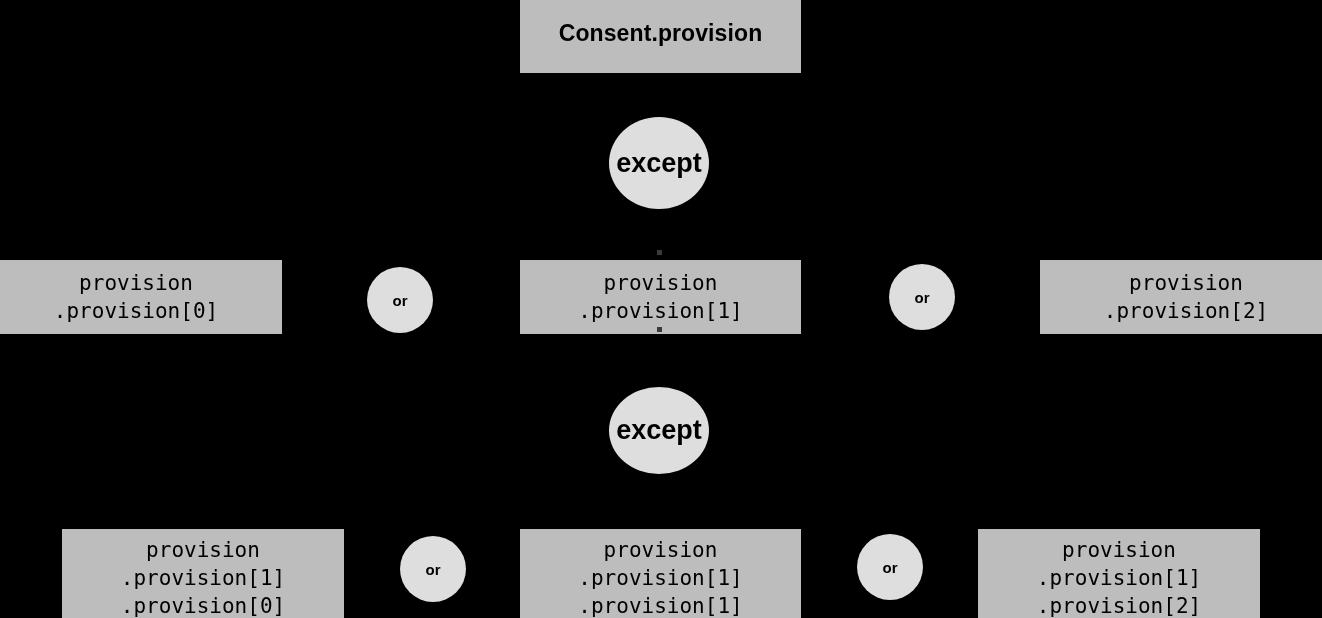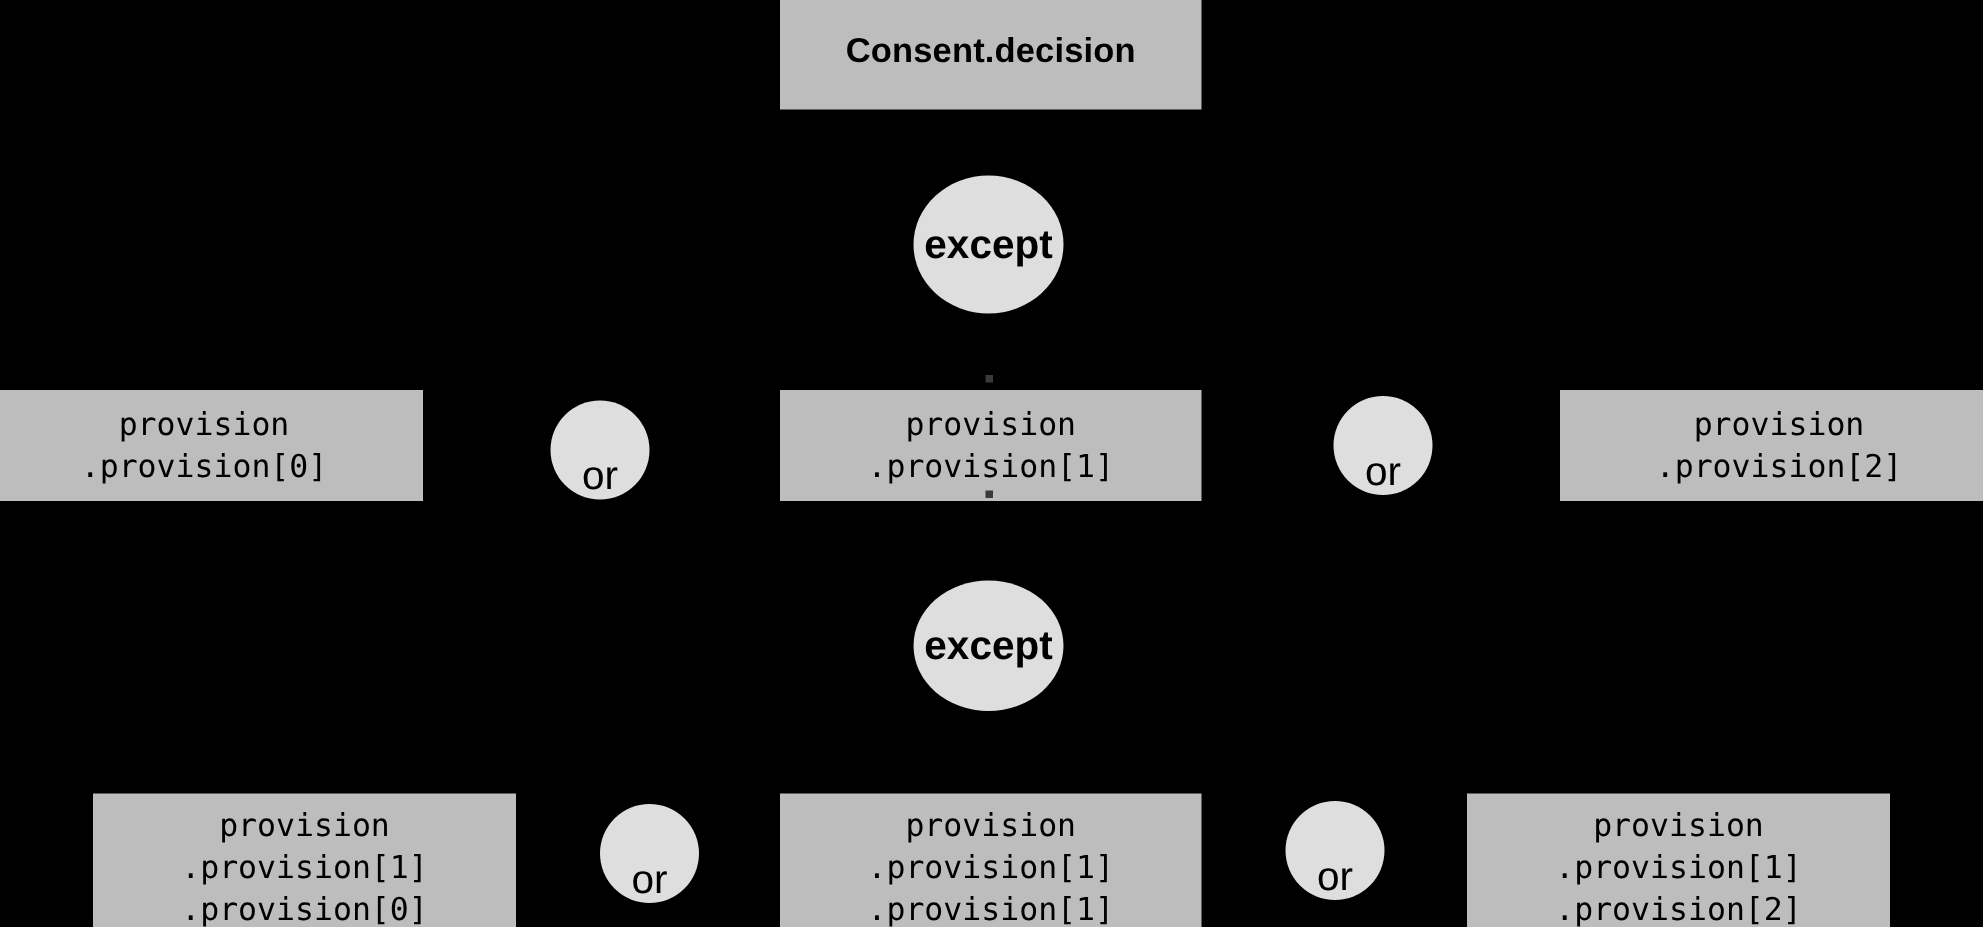--- a/index.html
+++ b/index.html
@@ -48,37 +48,36 @@
   .ellipse {
     background: #dedede;
     color: #000000;
     border-radius: 50%;
   }
   .ellipse.except {
     font-weight: bold;
     font-size: 27px;
   }
   .ellipse.or {
-    font-weight: normal;
-    font-size: 27px;
-    align-items: flex-end;
+    font-weight: bold;
+    font-size: 15px;
   }
   
   .connector-dot {
     position: absolute;
     width: 5px;
     height: 5px;
     background: #3a3a3a;
   }
 </style>
 </head>
 <body>
 
 <div id="canvas" style="background: rgb(0, 0, 0);">
-    <div class="node box header" style="left: 520px; top: -8px; width: 281px; height: 81px; background: rgb(189, 189, 189); color: rgb(0, 0, 0);"><div class="lines">Consent.decision</div></div>
+    <div class="node box header" style="left: 520px; top: -8px; width: 281px; height: 81px; background: rgb(189, 189, 189); color: rgb(0, 0, 0);"><div class="lines">Consent.provision</div></div>
     <div class="node ellipse except" style="left: 609px; top: 117px; width: 100px; height: 92px; background: rgb(222, 222, 222); color: rgb(0, 0, 0);">
       <div class="lines">except</div>
     </div>
     <div class="node box path" style="left: -10px; top: 260px; width: 292px; height: 74px; background: rgb(189, 189, 189); color: rgb(0, 0, 0);"><div class="lines">provision
 .provision[0]</div></div>
     <div class="node ellipse or" style="left: 367px; top: 267px; width: 66px; height: 66px; background: rgb(222, 222, 222); color: rgb(0, 0, 0);">
       <div class="lines">or</div>
     </div>
     <div class="node box path" style="left: 520px; top: 260px; width: 281px; height: 74px; background: rgb(189, 189, 189); color: rgb(0, 0, 0);"><div class="lines">provision
 .provision[1]</div></div>

